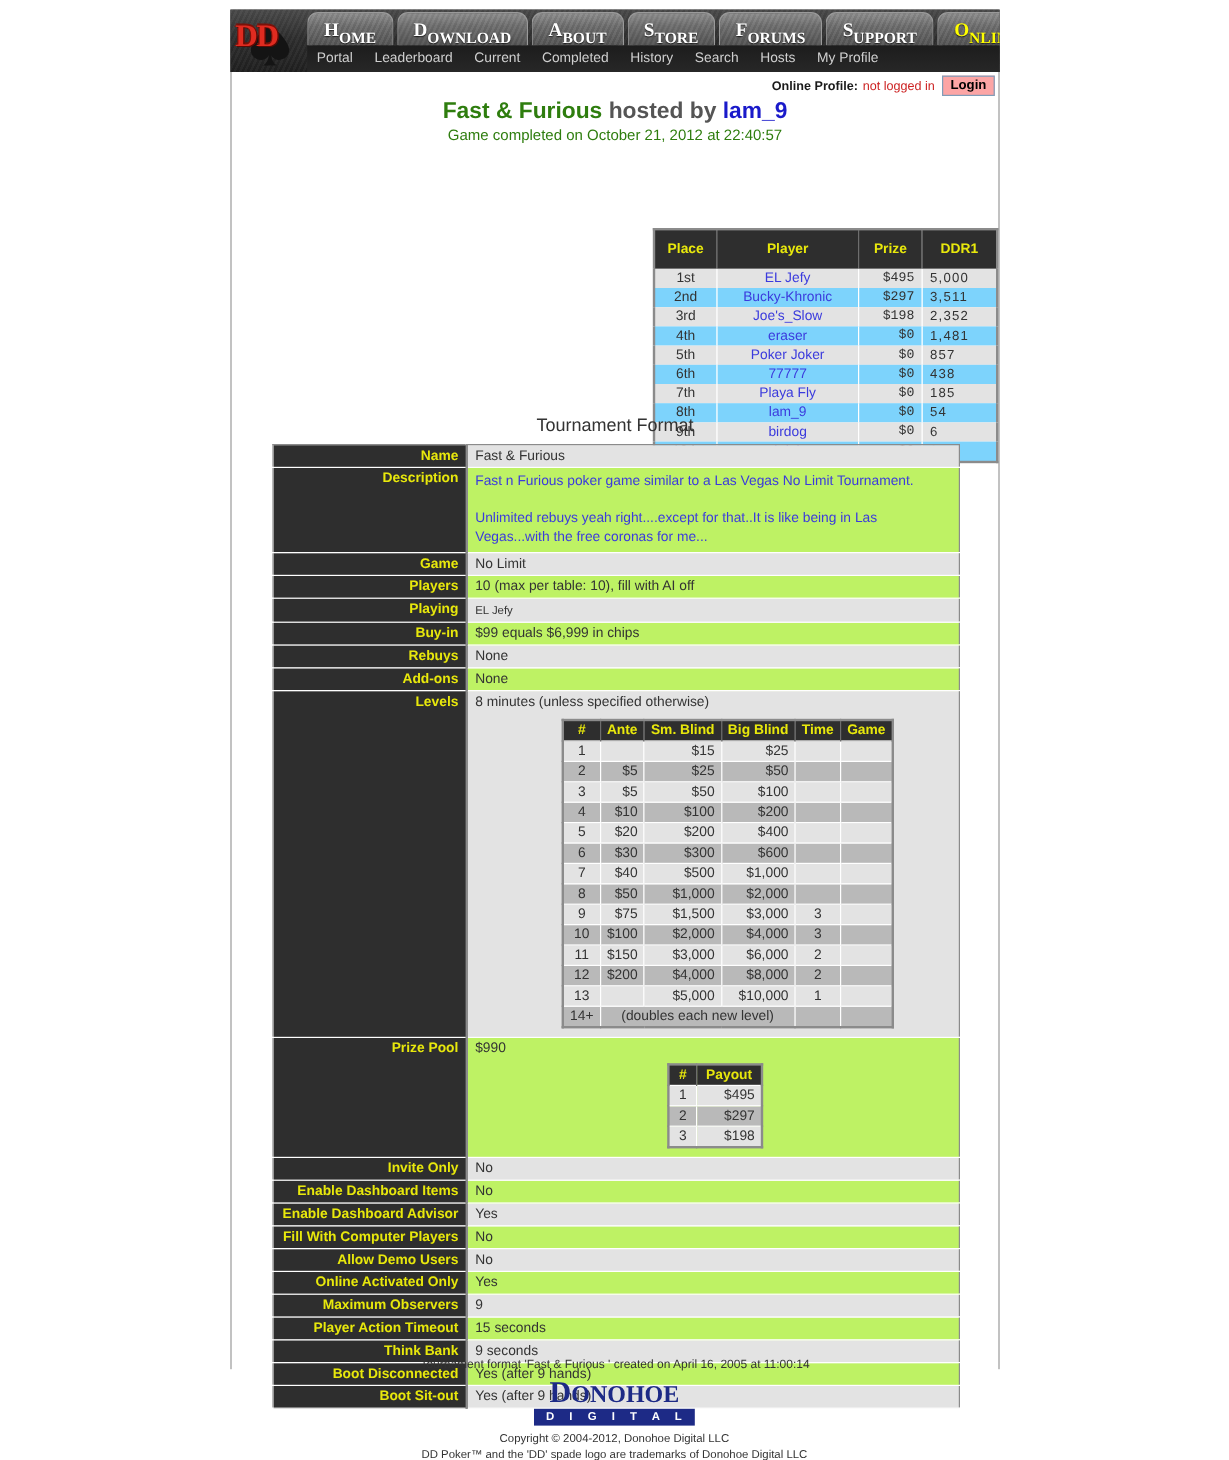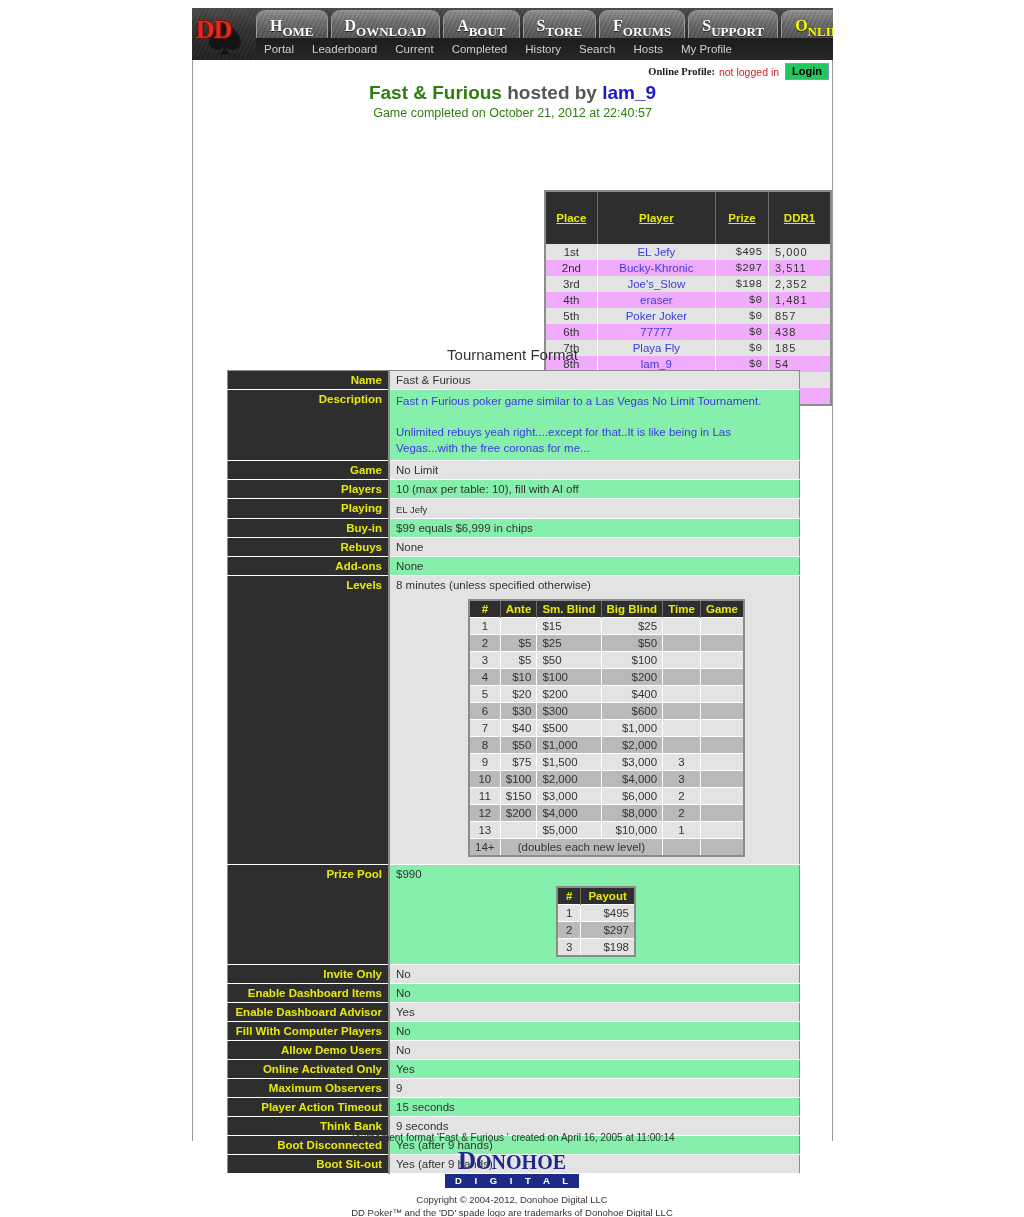--- a/index.html
+++ b/index.html
@@ -83,26 +83,26 @@
     box-sizing:border-box;
     background:#fff;
   }
 
   .profilebar{
     position:absolute; right:3px; top:3px;
     display:flex;align-items:center;
     font-size:10.5px;
     white-space:nowrap;
   }
-  .profilebar .lab{font-weight:bold;color:#1a1a1a;font-family:Liberation Serif, serif;}
+  .profilebar .lab{font-weight:bold;color:#1a1a1a;}
   .profilebar .val{color:#cc2222;margin-left:4px;}
   .loginbtn{
     margin-left:6px;
     border:1px solid #7f9db9;
-    background:#22c55e;
+    background:#fca5a5;
     padding:1px 6px 2px 6px;
     font-size:11px;font-weight:bold;color:#000;
     font-family:"Liberation Sans",sans-serif;
     cursor:pointer;
   }
 
   h1.title{
     margin:0;
     position:absolute;left:0;top:22px;width:100%;
     text-align:center;
@@ -121,35 +121,34 @@
   
   table{border-collapse:collapse;}
   .ddtable{
     border:2px solid #8b8b8b;
     font-size:11.5px;
   }
   .ddtable th{
     background:#2e2e2e;
     color:#e8e80c;
     font-weight:bold;
-    padding:20px 6px;
+    padding:10px 6px;
     border-left:1px solid #6d6d6d;
     border-right:1px solid #6d6d6d;
     white-space:nowrap;
-    text-decoration:underline;
   }
   .ddtable td{
     padding:2px 6px;
     border-left:1px solid #ffffff;
     border-right:1px solid #ffffff;
     color:#333;
     white-space:nowrap;
   }
   .ddtable tr.odd td{background:#e3e3e3;}
-  .ddtable tr.even td{background:#f0abfc;}
+  .ddtable tr.even td{background:#7dd3fc;}
 
   
   .results{position:absolute;left:351px;top:130px;}
   .results td.place{text-align:center;width:54px;}
   .results td.player{text-align:center;width:160px;}
   .results td.player a{color:#3b3bdd;text-decoration:none;}
   .results td.prize{text-align:right;width:62px;font-family:"Liberation Mono",monospace;font-size:11px;}
   .results td.ddr{text-align:left;width:78px;font-family:Liberation Sans, sans-serif;font-size:11px;letter-spacing:1px;}
 
   
@@ -173,21 +172,21 @@
     font-weight:bold;
     white-space:nowrap;
     border-right:2px solid #8b8b8b;
   }
   .fmt td{
     padding:3px 6px;
     vertical-align:top;
     color:#333;
   }
   .fmt tr.odd td{background:#e3e3e3;}
-  .fmt tr.even td{background:#86efac;}
+  .fmt tr.even td{background:#bef264;}
   .fmt td.desc{color:#3b3bdd;line-height:1.45;}
   .fmt td.small{font-size:9.5px;padding-top:5px;color:#333;}
 
   
   .levels{
     margin:8px 0 4px 0;
     border:2px solid #8b8b8b;
     border-collapse:collapse;
     font-size:11.5px;
     width:277px;
@@ -200,21 +199,21 @@
   }
   .levels td{
     padding:2px 5px;
     border-left:1px solid #fff;border-right:1px solid #fff;
     color:#333;
   }
   .levels tr.odd td{background:#e3e3e3;}
   .levels tr.even td{background:#b9b9b9;}
   .levels td.n{text-align:center;width:22px;}
   .levels td.m{text-align:right;width:40px;}
-  .levels td.sb{width:58px;}
+  .levels td.sb{text-align:right;width:58px;}
   .levels td.bb{text-align:right;width:58px;}
   .levels td.t{text-align:center;width:34px;}
   .levels td.g{text-align:center;width:40px;}
   .levels td.span{text-align:center;}
 
   
   .payout{
     margin:6px 0 4px 0;
     margin-left:160px;
     border:2px solid #8b8b8b;

